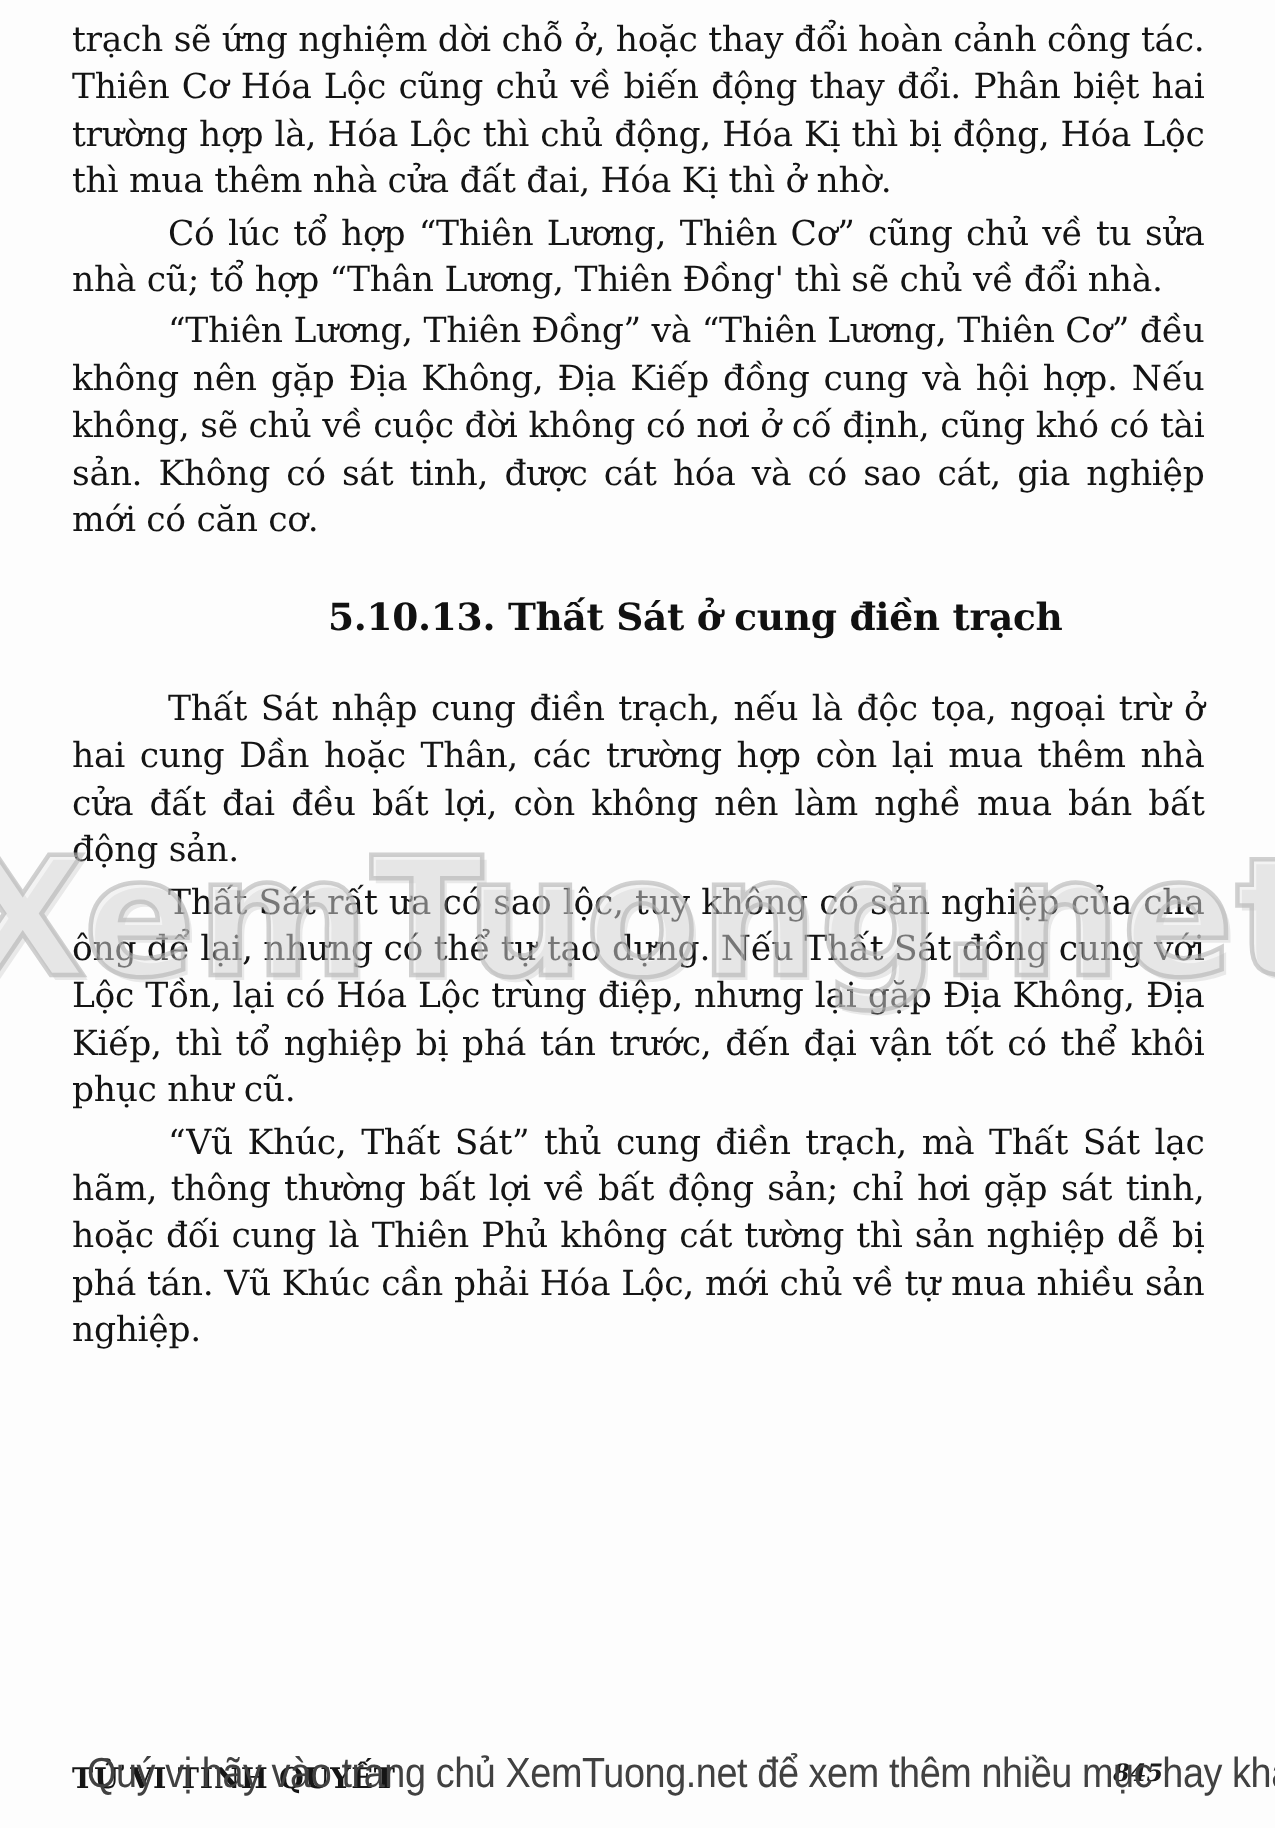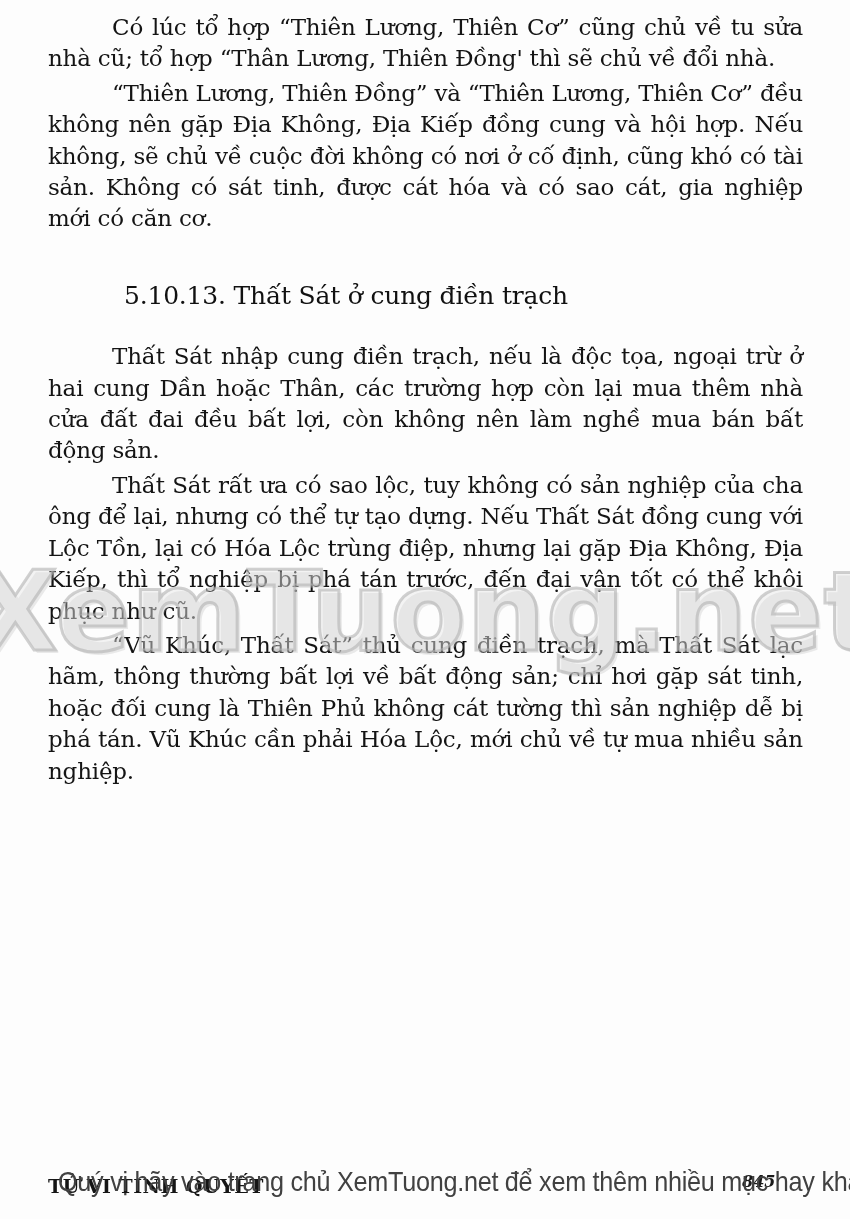--- a/index.html
+++ b/index.html
@@ -23,23 +23,23 @@
     letter-spacing: -0.2px;
   }
   p.body {
     margin: 0 0 3px 0;
   }
   p.body.indent {
     text-indent: 64px;
   }
   h2.heading {
     font-size: 25px;
-    font-weight: normal;
-    text-align: left;
-    margin: 45px 0 30px 76px;
+    font-weight: bold;
+    text-align: center;
+    margin: 33px 0 30px 76px;
     letter-spacing: -0.2px;
     color: #111111;
   }
   .watermark {
     position: absolute;
     top: 552px;
     left: 50%;
     transform: translateX(-50%);
     white-space: nowrap;
     font-family: "DejaVu Sans", sans-serif;
@@ -90,20 +90,21 @@
     transform-origin: left center;
     z-index: 3;
   }
 </style>
 </head>
 <body>
 
 <div class="page">
 
   <main class="text-block">
+    <p class="body">trạch sẽ ứng nghiệm dời chỗ ở, hoặc thay đổi hoàn cảnh công tác. Thiên Cơ Hóa Lộc cũng chủ về biến động thay đổi. Phân biệt hai trường hợp là, Hóa Lộc thì chủ động, Hóa Kị thì bị động, Hóa Lộc thì mua thêm nhà cửa đất đai, Hóa Kị thì ở nhờ.</p>
     <p class="body indent">Có lúc tổ hợp “Thiên Lương, Thiên Cơ” cũng chủ về tu sửa nhà cũ; tổ hợp “Thân Lương, Thiên Đồng' thì sẽ chủ về đổi nhà.</p>
     <p class="body indent">“Thiên Lương, Thiên Đồng” và “Thiên Lương, Thiên Cơ” đều không nên gặp Địa Không, Địa Kiếp đồng cung và hội hợp. Nếu không, sẽ chủ về cuộc đời không có nơi ở cố định, cũng khó có tài sản. Không có sát tinh, được cát hóa và có sao cát, gia nghiệp mới có căn cơ.</p>
 
     <h2 class="heading">5.10.13. Thất Sát ở cung điền trạch</h2>
 
     <p class="body indent">Thất Sát nhập cung điền trạch, nếu là độc tọa, ngoại trừ ở hai cung Dần hoặc Thân, các trường hợp còn lại mua thêm nhà cửa đất đai đều bất lợi, còn không nên làm nghề mua bán bất động sản.</p>
     <p class="body indent">Thất Sát rất ưa có sao lộc, tuy không có sản nghiệp của cha ông để lại, nhưng có thể tự tạo dựng. Nếu Thất Sát đồng cung với Lộc Tồn, lại có Hóa Lộc trùng điệp, nhưng lại gặp Địa Không, Địa Kiếp, thì tổ nghiệp bị phá tán trước, đến đại vận tốt có thể khôi phục như cũ.</p>
     <p class="body indent">“Vũ Khúc, Thất Sát” thủ cung điền trạch, mà Thất Sát lạc hãm, thông thường bất lợi về bất động sản; chỉ hơi gặp sát tinh, hoặc đối cung là Thiên Phủ không cát tường thì sản nghiệp dễ bị phá tán. Vũ Khúc cần phải Hóa Lộc, mới chủ về tự mua nhiều sản nghiệp.</p>
   </main>
 

